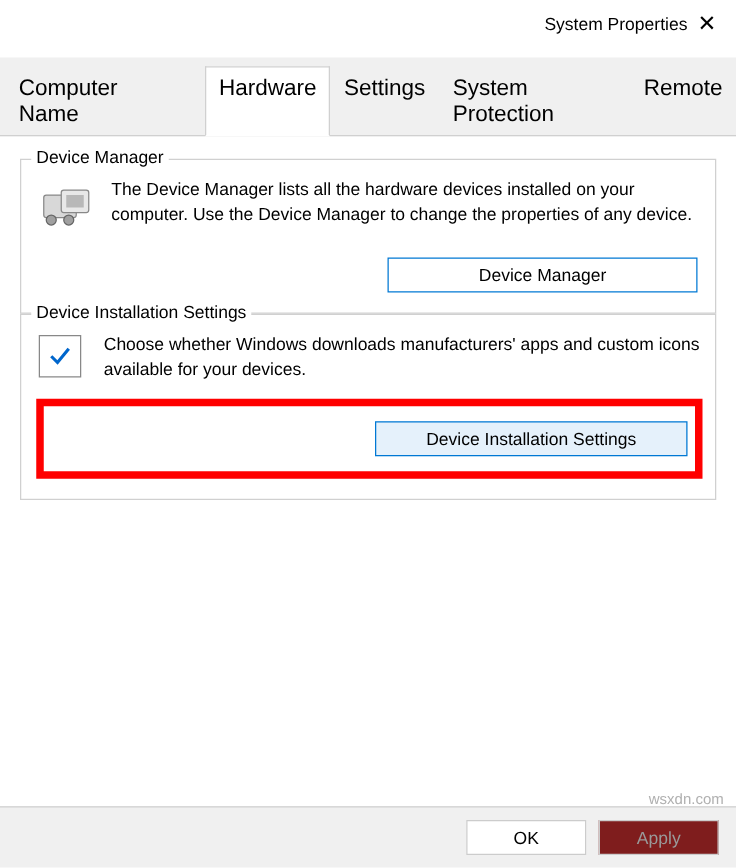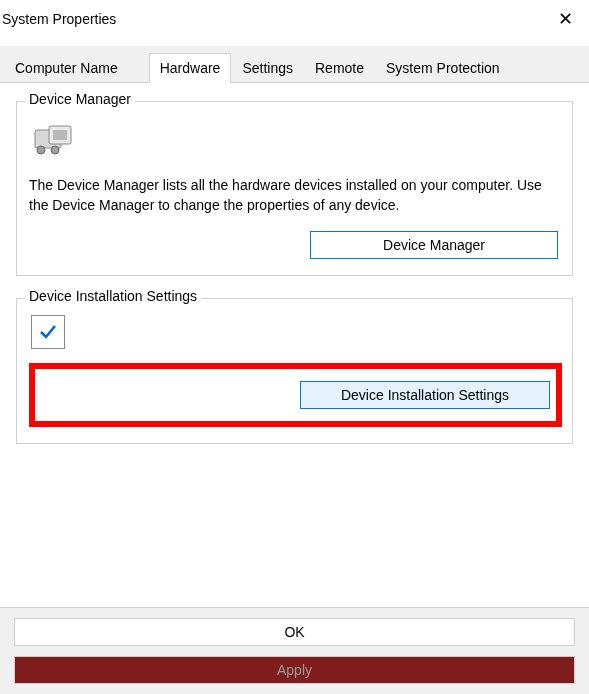--- a/index.html
+++ b/index.html
@@ -1,61 +1,61 @@
 <!DOCTYPE html>
 <html><head>
   <meta charset="utf-8">
   <style>
     * { box-sizing: border-box; font-family: "Segoe UI", Arial, sans-serif; }
     body { margin: 0; padding: 0; width: 589px; height: 694px; background: #fff; font-size: 14px; color: #000; overflow: hidden; }
     
-    .titlebar { display: flex; justify-content: space-between; align-items: center; padding: 6px 8px 0 2px; height: 32px; }
+    .titlebar { display: flex; justify-content: flex-end; align-items: center; padding: 6px 8px 0 2px; height: 32px; }
     .close-btn { font-size: 18px; cursor: pointer; padding: 0 8px; font-weight: 300; }
     
     .tab-strip { background: #f0f0f0; border-bottom: 1px solid #d0d0d0; padding: 6px 0 0 4px; display: flex; margin-top: 14px; }
-    .tab { padding: 6px 10px; font-size: 14px; cursor: pointer; border: 1px solid transparent; position: relative; bottom: -1px; }
+    .tab { padding: 6px 10px; font-size: 18px; cursor: pointer; border: 1px solid transparent; position: relative; bottom: -1px; }
     .tab.active { background: #fff; border: 1px solid #d0d0d0; border-bottom: 1px solid #fff; margin-left: 20px; }
     
     .tab-content { padding: 18px 16px; }
     
-    .groupbox { border: 1px solid #d0d0d0; padding: 14px 12px 16px 12px; margin-bottom: 22px; position: relative; }
+    .groupbox { border: 1px solid #d0d0d0; padding: 14px 12px 16px 12px; position: relative; }
     .groupbox-title { position: absolute; top: -11px; left: 8px; background: #fff; padding: 0 4px; font-size: 14px; }
     
-    .group-body { display: flex; gap: 12px; align-items: flex-start; flex-direction: column; }
+    .group-body { display: flex; gap: 12px; align-items: flex-start; }
     .icon-cell { width: 48px; height: 48px; flex-shrink: 0; display: flex; align-items: center; justify-content: center; }
     .desc-text { flex: 1; line-height: 1.4; }
     
     .button-row { display: flex; justify-content: flex-end; margin-top: 16px; padding-right: 2px; }
     .win-button { min-width: 248px; padding: 5px 12px; background: #fff; border: 1px solid #0078d4; color: #000; cursor: pointer; font-size: 14px; text-align: center; }
     
     .highlight-box { border: 6px solid #ff0000; padding: 12px 6px; display: flex; justify-content: flex-end; margin-top: 14px; margin-right: -2px; }
     .highlight-box .win-button { background: #e5f1fb; min-width: 250px; }
     
     .checkbox-icon { width: 34px; height: 34px; border: 1px solid #888; display: flex; align-items: center; justify-content: center; flex-shrink: 0; margin: 2px 6px 0 2px; }
     
-    .footer { position: absolute; bottom: 0; left: 0; right: 0; background: #f0f0f0; border-top: 1px solid #d0d0d0; padding: 10px 14px; display: flex; justify-content: flex-end; gap: 10px; flex-direction: column; }
+    .footer { position: absolute; bottom: 0; left: 0; right: 0; background: #f0f0f0; border-top: 1px solid #d0d0d0; padding: 10px 14px; display: flex; justify-content: flex-end; gap: 10px; }
     .footer button { min-width: 96px; padding: 5px 12px; background: #fff; border: 1px solid #ccc; cursor: pointer; font-size: 14px; }
     .footer button:disabled { color: #9a9a9a; background: #7f1d1d; }
     
     .watermark { position: absolute; bottom: 48px; right: 10px; font-size: 12px; color: #b0b0b0; }
   </style>
 </head>
 <body>
 
 <div class="titlebar">
   <span>System Properties</span>
   <span class="close-btn">✕</span>
 </div>
 
 <div class="tab-strip">
   <div class="tab">Computer Name</div>
   <div class="tab active">Hardware</div>
   <div class="tab">Settings</div>
+  <div class="tab">System Protection</div>
   <div class="tab">Remote</div>
-  <div class="tab">System Protection</div>
 </div>
 
 <div class="tab-content">
 
   <div class="groupbox">
     <span class="groupbox-title">Device Manager</span>
     <div class="group-body">
       <div class="icon-cell">
         <svg width="44" height="40" viewBox="0 0 44 40">
           <rect x="4" y="10" width="26" height="18" rx="2" fill="#d8d8d8" stroke="#888"></rect>
@@ -73,20 +73,21 @@
   </div>
 
   <div class="groupbox">
     <span class="groupbox-title">Device Installation Settings</span>
     <div class="group-body">
       <div class="checkbox-icon">
         <svg width="22" height="22" viewBox="0 0 22 22">
           <path d="M4 11 L9 16 L18 5" stroke="#0066cc" stroke-width="2.5" fill="none"></path>
         </svg>
       </div>
+      <div class="desc-text">Choose whether Windows downloads manufacturers' apps and custom icons available for your devices.</div>
     </div>
     <div class="highlight-box">
       <button class="win-button">Device Installation Settings</button>
     </div>
   </div>
 
 </div>
 
 <div class="watermark">wsxdn.com</div>
 

